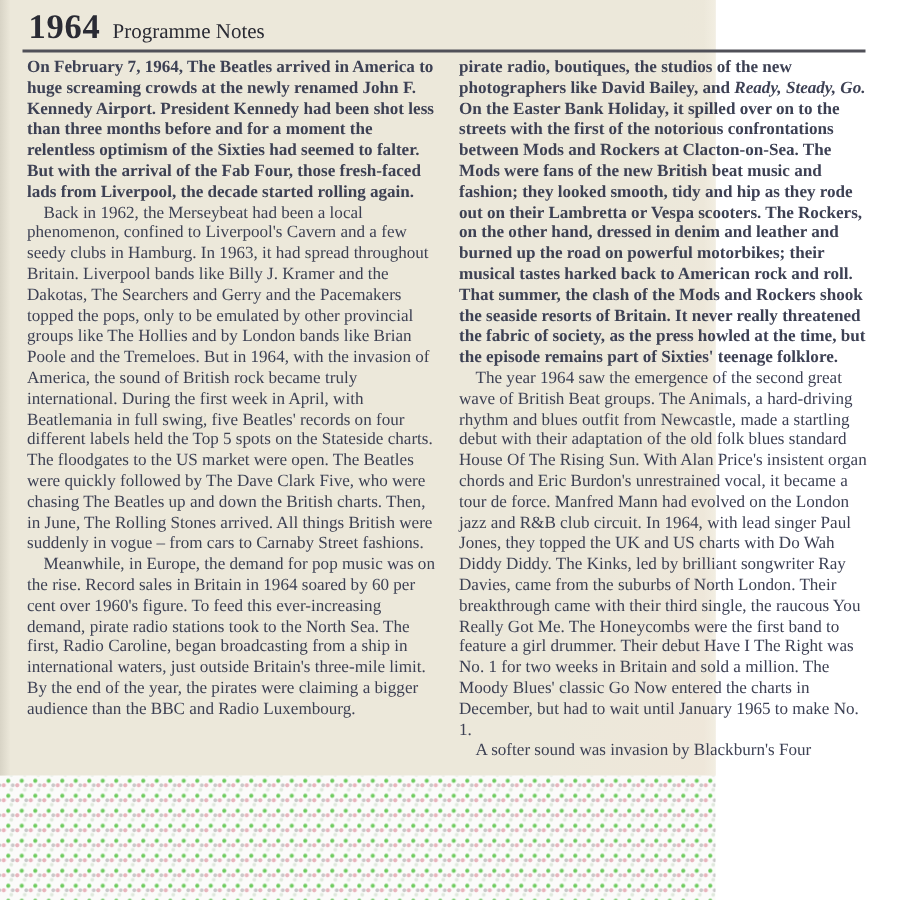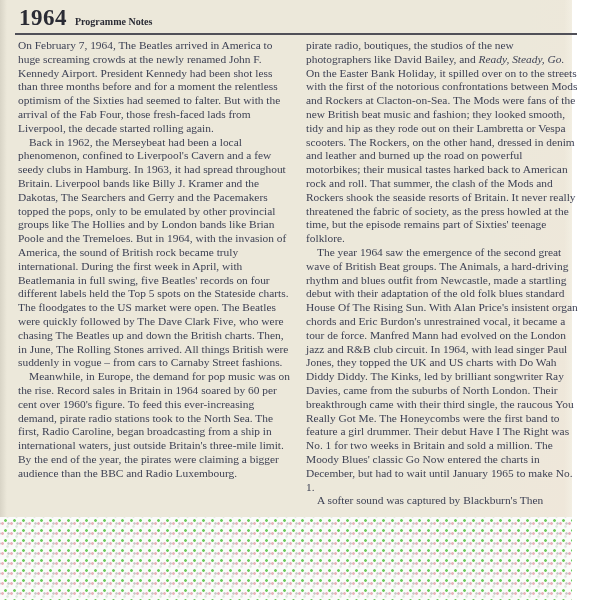--- a/index.html
+++ b/index.html
@@ -3,21 +3,21 @@
 <meta charset="utf-8">
 <style>
   html, body { margin: 0; padding: 0; }
   body {
     width: 600px; height: 600px;
     position: relative;
     overflow: hidden;
     background: #ffffff;
     font-family: "Liberation Serif", serif;
   }
-  .canvas { position: absolute; inset: 0; width: 572px; height: 600px; }
+  .canvas { position: absolute; inset: 0; width: 477px; height: 600px; }
 
   
   .dots {
     position: absolute; left: 0; right: 0; top: 517px; bottom: 0;
     background-color: var(--dots-bg, #fbfbfa);
     background-image:
       radial-gradient(circle at 1.5px 1.5px, var(--dot-green, #6ecb5f) 1px, transparent 1.7px),
       radial-gradient(circle at 1.5px 1.5px, var(--dot-pink, #e8b4bc) 1px, transparent 1.7px),
       radial-gradient(circle at 1.5px 1.5px, var(--dot-gray, #c9c9c9) 0.9px, transparent 1.6px),
       radial-gradient(circle at 1.5px 1.5px, rgba(190,210,185,0.45) 0.9px, transparent 1.6px);
@@ -46,40 +46,40 @@
     color: var(--text, #3d4154);
   }
 
   .header {
     position: absolute; left: 19px; top: 5px;
     display: flex; align-items: baseline; gap: 8px;
     color: var(--heading, #2a2b34);
     white-space: nowrap;
   }
   .header .year  { font-size: 23px; font-weight: bold; letter-spacing: 0.5px; }
-  .header .title { font-size: 10px; font-weight: bold; }
+  .header .title { font-size: 14px; font-weight: normal; }
 
   .rule {
     position: absolute; left: 15px; top: 33px; width: 562px; height: 2px;
     background: var(--rule, #505058);
   }
 
   .cols {
     position: absolute; left: 18px; top: 39px;
     display: flex; gap: 16px;
   }
   .col { width: 272px; }
   .col p {
     margin: 0;
     font-size: 11.4px;
     line-height: 13.8px;
     text-indent: 11px;
     text-align: left;
   }
-  .col p.no-indent { text-indent: 0; }
+  .col p.no-indent { text-indent: 0; font-weight: bold; }
   .col .bold   { font-weight: normal; }
   .col .italic { font-style: italic; }
 </style>
 </head>
 <body>
 
 <div class="canvas">
   <div class="dots"></div>
   <div class="page-bg"></div>
 
@@ -92,17 +92,17 @@
 
     <div class="cols">
       <div class="col">
           <p class="no-indent"><span>On February 7, 1964, The Beatles arrived in America to huge screaming crowds at the newly renamed John F. Kennedy Airport. President Kennedy had been shot less than three months before and for a moment the relentless optimism of the Sixties had seemed to falter. But with the arrival of the Fab Four, those fresh-faced lads from Liverpool, the decade started rolling again.</span></p>
           <p><span>Back in 1962, the Merseybeat had been a local phenomenon, confined to Liverpool's Cavern and a few seedy clubs in Hamburg. In 1963, it had spread throughout Britain. Liverpool bands like Billy J. Kramer and the Dakotas, The Searchers and Gerry and the Pacemakers topped the pops, only to be emulated by other provincial groups like The Hollies and by London bands like Brian Poole and the Tremeloes. But in 1964, with the invasion of America, the sound of British rock became truly international. During the first week in April, with Beatlemania in full swing, five Beatles' records on four different labels held the Top 5 spots on the Stateside charts. The floodgates to the US market were open. The Beatles were quickly followed by The Dave Clark Five, who were chasing The Beatles up and down the British charts. Then, in June, The Rolling Stones arrived. All things British were suddenly in vogue – from cars to Carnaby Street fashions.</span></p>
           <p><span>Meanwhile, in Europe, the demand for pop music was on the rise. Record sales in Britain in 1964 soared by 60 per cent over 1960's figure. To feed this ever-increasing demand, pirate radio stations took to the North Sea. The first, Radio Caroline, began broadcasting from a ship in international waters, just outside Britain's three-mile limit. By the end of the year, the pirates were claiming a bigger audience than the BBC and Radio Luxembourg.</span></p>
         </div>
       <div class="col">
           <p class="no-indent"><span>pirate radio, boutiques, the studios of the new photographers like David Bailey, and </span><span class="italic">Ready, Steady, Go.</span><span> On the Easter Bank Holiday, it spilled over on to the streets with the first of the notorious confrontations between Mods and Rockers at Clacton-on-Sea. The Mods were fans of the new British beat music and fashion; they looked smooth, tidy and hip as they rode out on their Lambretta or Vespa scooters. The Rockers, on the other hand, dressed in denim and leather and burned up the road on powerful motorbikes; their musical tastes harked back to American rock and roll. That summer, the clash of the Mods and Rockers shook the seaside resorts of Britain. It never really threatened the fabric of society, as the press howled at the time, but the episode remains part of Sixties' teenage folklore.</span></p>
           <p><span>The year 1964 saw the emergence of the second great wave of British Beat groups. The Animals, a hard-driving rhythm and blues outfit from Newcastle, made a startling debut with their adaptation of the old folk blues standard </span><span class="bold">House Of The Rising Sun.</span><span> With Alan Price's insistent organ chords and Eric Burdon's unrestrained vocal, it became a tour de force. Manfred Mann had evolved on the London jazz and R&amp;B club circuit. In 1964, with lead singer Paul Jones, they topped the UK and US charts with </span><span class="bold">Do Wah Diddy Diddy.</span><span> The Kinks, led by brilliant songwriter Ray Davies, came from the suburbs of North London. Their breakthrough came with their third single, the raucous </span><span class="bold">You Really Got Me.</span><span> The Honeycombs were the first band to feature a girl drummer. Their debut </span><span class="bold">Have I The Right</span><span> was No. 1 for two weeks in Britain and sold a million. The Moody Blues' classic </span><span class="bold">Go Now</span><span> entered the charts in December, but had to wait until January 1965 to make No. 1.</span></p>
-          <p><span>A softer sound was captured by Blackburn's Then</span></p>
+          <p><span>A softer sound was invasion by Blackburn's Four</span></p>
         </div>
     </div>
   </div>
 </div>
 
 </body></html>

